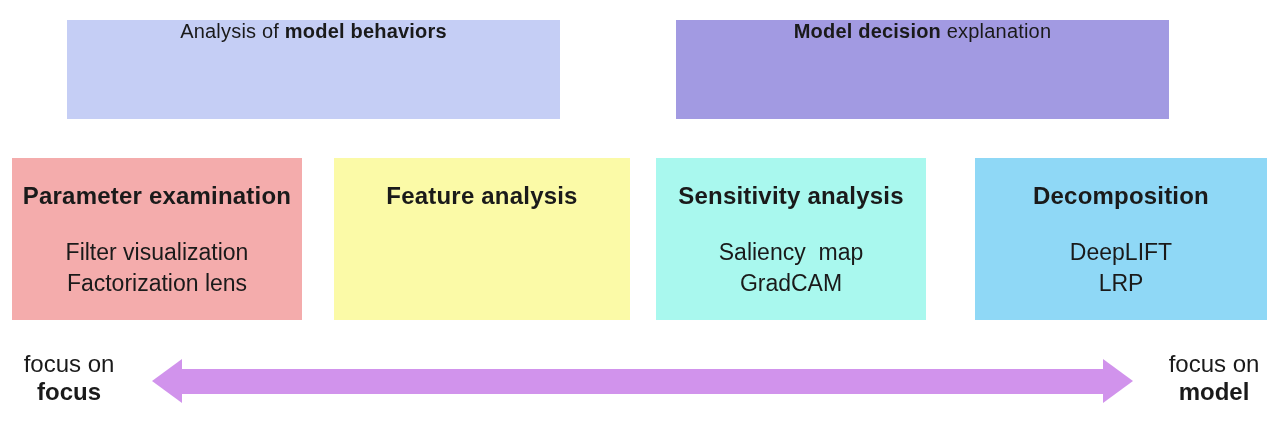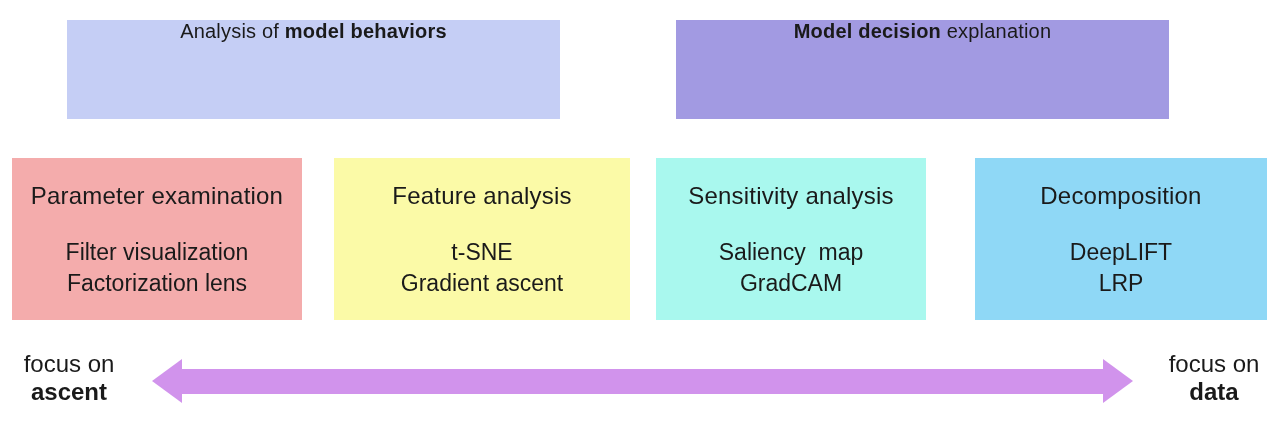--- a/index.html
+++ b/index.html
@@ -33,21 +33,21 @@
     height: 162px;
     text-align: center;
   }
   .cat1 { left: 12px;  width: 290px; }
   .cat2 { left: 334px; width: 296px; }
   .cat3 { left: 656px; width: 270px; }
   .cat4 { left: 975px; width: 292px; }
   .cat-title {
     margin-top: 24px;
     font-size: 24px;
-    font-weight: normal;
+    font-weight: bold;
     letter-spacing: 0.2px;
   }
   .cat-items { margin-top: 27px; }
   .cat-item {
     font-size: 23px;
     line-height: 31px;
     white-space: pre;
   }
 
   .axis-label {
@@ -99,51 +99,47 @@
   <div class="cat-box cat1" style="background-color: rgb(244, 172, 172);">
     <div class="cat-title">Parameter examination</div>
     <div class="cat-items">
       <div class="cat-item">Filter visualization</div>
       <div class="cat-item">Factorization lens</div>
     </div>
   </div>
 
   <div class="cat-box cat2" style="background-color: rgb(251, 250, 167);">
     <div class="cat-title">Feature analysis</div>
-    <div class="cat-items">
-      <div class="cat-item">t-SNE</div>
-      <div class="cat-item">Gradient ascent</div>
-    </div>
   </div>
 
   <div class="cat-box cat3" style="background-color: rgb(169, 248, 238);">
     <div class="cat-title">Sensitivity analysis</div>
     <div class="cat-items">
       <div class="cat-item">Saliency  map</div>
       <div class="cat-item">GradCAM</div>
     </div>
   </div>
 
   <div class="cat-box cat4" style="background-color: rgb(143, 216, 246);">
     <div class="cat-title">Decomposition</div>
     <div class="cat-items">
       <div class="cat-item">DeepLIFT</div>
       <div class="cat-item">LRP</div>
     </div>
   </div>
 
   <div class="axis-label left">
     <div>focus on</div>
-    <div class="bold-line">ascent</div>
+    <div class="bold-line">focus</div>
   </div>
 
   <div class="arrow">
     <div class="head left-head" style="background-color: rgb(209, 147, 236);"></div>
     <div class="shaft" style="background-color: rgb(209, 147, 236);"></div>
     <div class="head right-head" style="background-color: rgb(209, 147, 236);"></div>
   </div>
 
   <div class="axis-label right">
     <div>focus on</div>
-    <div class="bold-line">data</div>
+    <div class="bold-line">model</div>
   </div>
 
 </div>
 
 </body></html>

